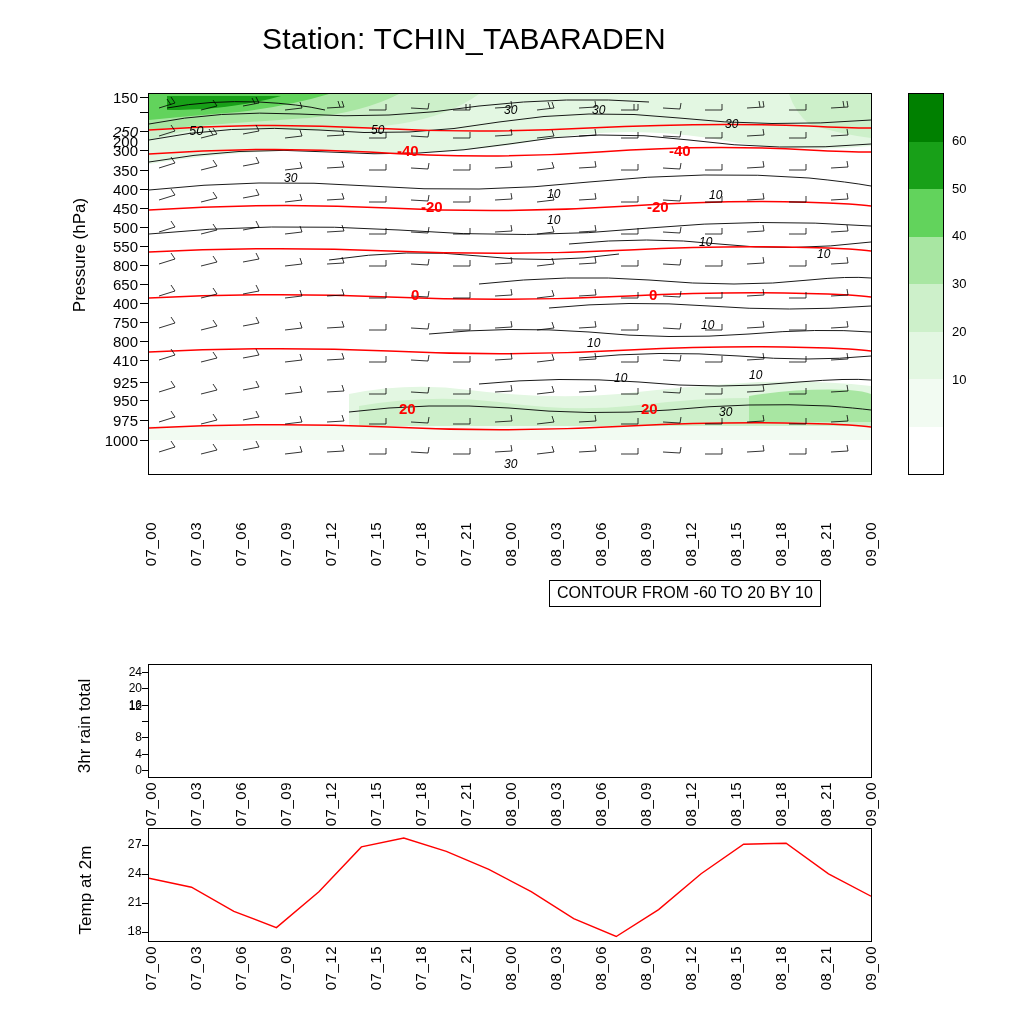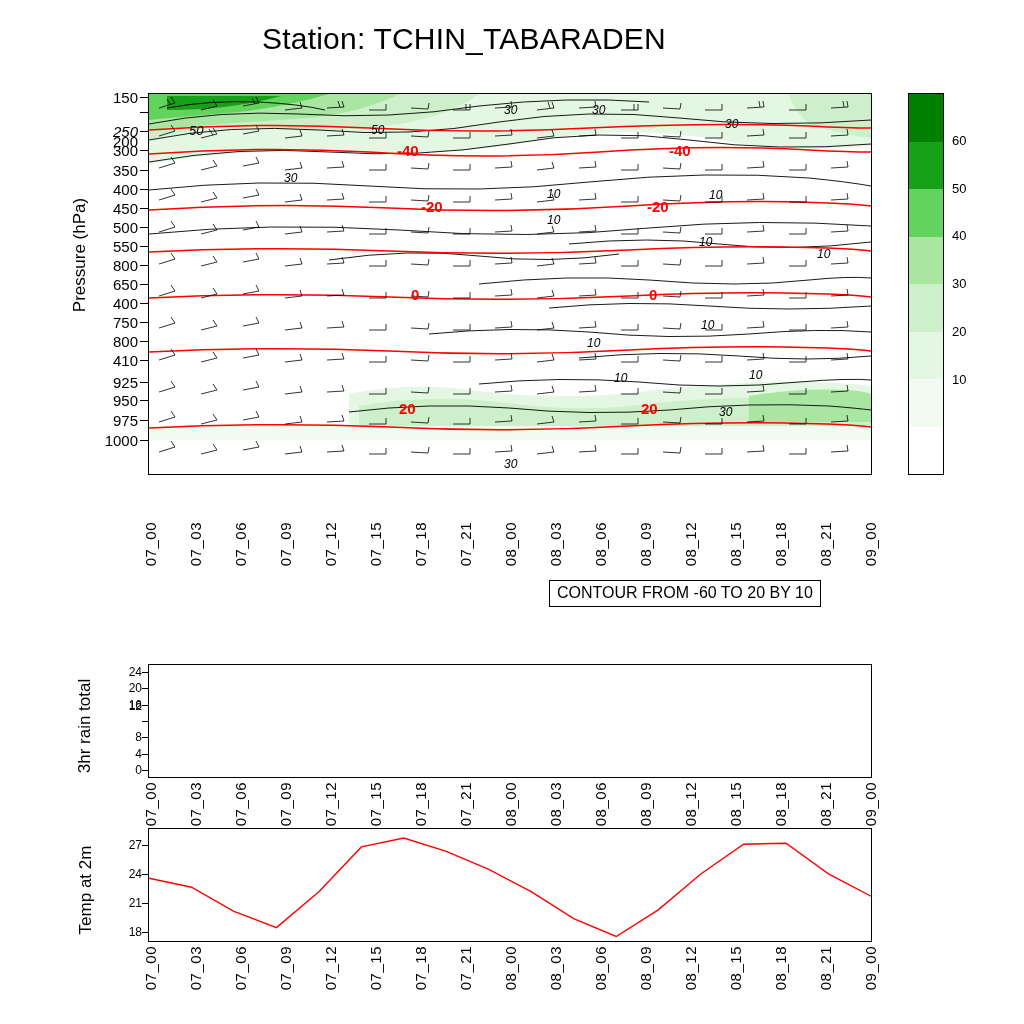--- a/index.html
+++ b/index.html
@@ -20,21 +20,21 @@
   .cb-lab{position:absolute;left:44px;font-size:13px;}
   
   #panel2{left:148px;top:664px;width:724px;height:114px;border:1.1px solid #000;box-sizing:border-box;background:#fff;}
   #ylabel2{left:22px;top:660px;width:120px;height:120px;}
   #ylabel2 span{display:block;transform:rotate(-90deg);font-size:17px;white-space:nowrap;position:absolute;left:-42px;top:56px;width:210px;text-align:center;}
   .ytick2{right:0;text-align:right;font-size:12px;width:40px;}
   
   #panel3{left:148px;top:828px;width:724px;height:114px;border:1.1px solid #000;box-sizing:border-box;background:#fff;}
   #ylabel3{left:22px;top:824px;width:120px;height:120px;}
   #ylabel3 span{display:block;transform:rotate(-90deg);font-size:17px;white-space:nowrap;position:absolute;left:-44px;top:56px;width:215px;text-align:center;}
-  .ytick3{right:16px;text-align:right;font-size:12px;width:40px;}
+  .ytick3{right:16px;text-align:right;font-size:12px;width:40px;font-family:Liberation Mono, monospace;}
   .tickline{position:absolute;background:#000;}
 </style>
 </head>
 <body>
 
 <div class="abs" id="title">Station: TCHIN_TABARADEN</div>
 
 <div class="abs" id="ylabel1">Pressure (hPa)</div>
 <div class="abs" id="panel1">
   <svg width="722" height="380" viewBox="0 0 722 380">

